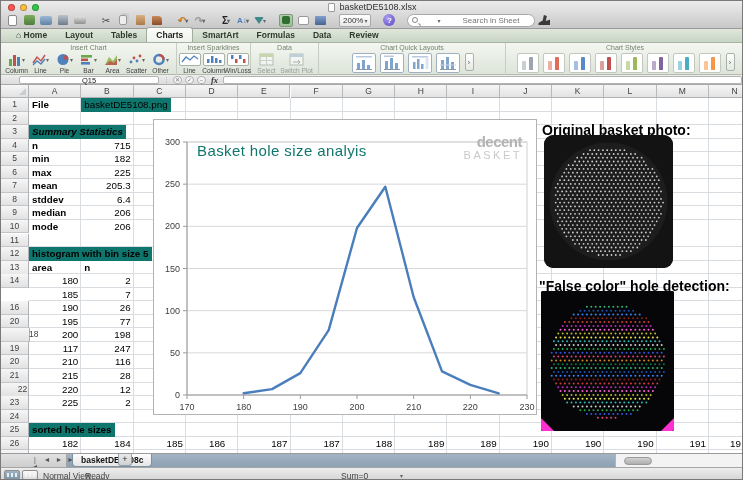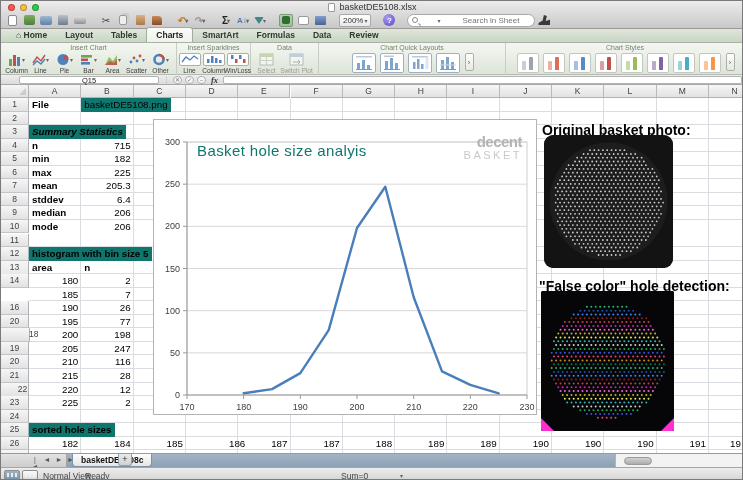--- a/index.html
+++ b/index.html
@@ -461,35 +461,35 @@
         <div class="cell r" style="left: 28px; top: 189.2px; width: 52.3px; height: 13.55px; line-height: 13.55px;">180</div>
         <div class="cell r" style="left: 80.3px; top: 189.2px; width: 52.3px; height: 13.55px; line-height: 13.55px;">2</div>
         <div class="cell r" style="left: 28px; top: 202.7px; width: 52.3px; height: 13.55px; line-height: 13.55px;">185</div>
         <div class="cell r" style="left: 80.3px; top: 202.7px; width: 52.3px; height: 13.55px; line-height: 13.55px;">7</div>
         <div class="cell r" style="left: 28px; top: 216.3px; width: 52.3px; height: 13.55px; line-height: 13.55px;">190</div>
         <div class="cell r" style="left: 80.3px; top: 216.3px; width: 52.3px; height: 13.55px; line-height: 13.55px;">26</div>
         <div class="cell r" style="left: 28px; top: 229.8px; width: 52.3px; height: 13.55px; line-height: 13.55px;">195</div>
         <div class="cell r" style="left: 80.3px; top: 229.8px; width: 52.3px; height: 13.55px; line-height: 13.55px;">77</div>
         <div class="cell r" style="left: 28px; top: 243.4px; width: 52.3px; height: 13.55px; line-height: 13.55px;">200</div>
         <div class="cell r" style="left: 80.3px; top: 243.4px; width: 52.3px; height: 13.55px; line-height: 13.55px;">198</div>
-        <div class="cell r" style="left: 28px; top: 256.9px; width: 52.3px; height: 13.55px; line-height: 13.55px;">205</div>
+        <div class="cell r" style="left: 28px; top: 256.9px; width: 52.3px; height: 13.55px; line-height: 13.55px;">117</div>
         <div class="cell r" style="left: 80.3px; top: 256.9px; width: 52.3px; height: 13.55px; line-height: 13.55px;">247</div>
         <div class="cell r" style="left: 28px; top: 270.4px; width: 52.3px; height: 13.55px; line-height: 13.55px;">210</div>
         <div class="cell r" style="left: 80.3px; top: 270.4px; width: 52.3px; height: 13.55px; line-height: 13.55px;">116</div>
         <div class="cell r" style="left: 28px; top: 284px; width: 52.3px; height: 13.55px; line-height: 13.55px;">215</div>
         <div class="cell r" style="left: 80.3px; top: 284px; width: 52.3px; height: 13.55px; line-height: 13.55px;">28</div>
         <div class="cell r" style="left: 28px; top: 297.6px; width: 52.3px; height: 13.55px; line-height: 13.55px;">220</div>
         <div class="cell r" style="left: 80.3px; top: 297.6px; width: 52.3px; height: 13.55px; line-height: 13.55px;">12</div>
         <div class="cell r" style="left: 28px; top: 311.1px; width: 52.3px; height: 13.55px; line-height: 13.55px;">225</div>
         <div class="cell r" style="left: 80.3px; top: 311.1px; width: 52.3px; height: 13.55px; line-height: 13.55px;">2</div>
         <div class="cell b spill" style="left: 28px; top: 338.2px; height: 13.55px; line-height: 13.55px;">sorted hole sizes</div>
         <div class="cell r" style="left: 28px; top: 351.8px; width: 52.3px; height: 13.55px; line-height: 13.55px;">182</div>
         <div class="cell r" style="left: 80.3px; top: 351.8px; width: 52.3px; height: 13.55px; line-height: 13.55px;">184</div>
         <div class="cell r" style="left: 132.6px; top: 351.8px; width: 52.3px; height: 13.55px; line-height: 13.55px;">185</div>
-        <div class="cell r" style="left: 195px; top: 351.8px; width: 52.3px; height: 13.55px; line-height: 13.55px;">186</div>
+        <div class="cell r" style="left: 175px; top: 351.8px; width: 52.3px; height: 13.55px; line-height: 13.55px;">186</div>
         <div class="cell r" style="left: 237.2px; top: 351.8px; width: 52.3px; height: 13.55px; line-height: 13.55px;">187</div>
         <div class="cell r" style="left: 289.5px; top: 351.8px; width: 52.3px; height: 13.55px; line-height: 13.55px;">187</div>
         <div class="cell r" style="left: 341.8px; top: 351.8px; width: 52.3px; height: 13.55px; line-height: 13.55px;">188</div>
         <div class="cell r" style="left: 394.1px; top: 351.8px; width: 52.3px; height: 13.55px; line-height: 13.55px;">189</div>
         <div class="cell r" style="left: 446.4px; top: 351.8px; width: 52.3px; height: 13.55px; line-height: 13.55px;">189</div>
         <div class="cell r" style="left: 498.7px; top: 351.8px; width: 52.3px; height: 13.55px; line-height: 13.55px;">190</div>
         <div class="cell r" style="left: 551px; top: 351.8px; width: 52.3px; height: 13.55px; line-height: 13.55px;">190</div>
         <div class="cell r" style="left: 603.3px; top: 351.8px; width: 52.3px; height: 13.55px; line-height: 13.55px;">190</div>
         <div class="cell r" style="left: 655.6px; top: 351.8px; width: 52.3px; height: 13.55px; line-height: 13.55px;">191</div>
         <div class="cell r" style="left: 707.9px; top: 351.8px; width: 35.1px; height: 13.55px; line-height: 13.55px;">19</div>

